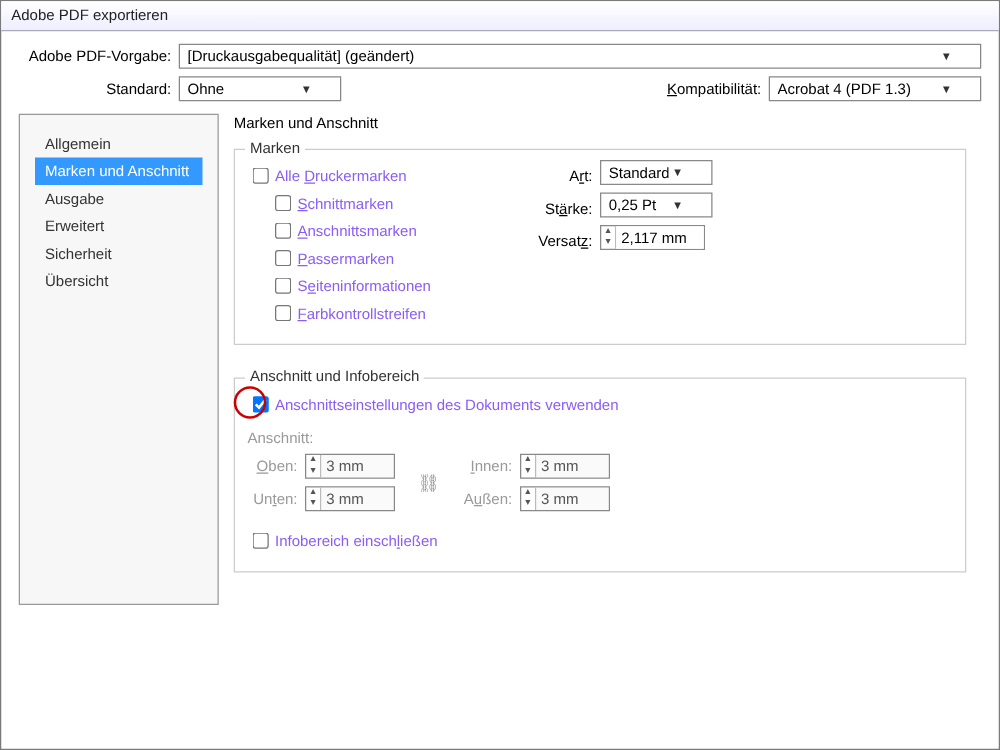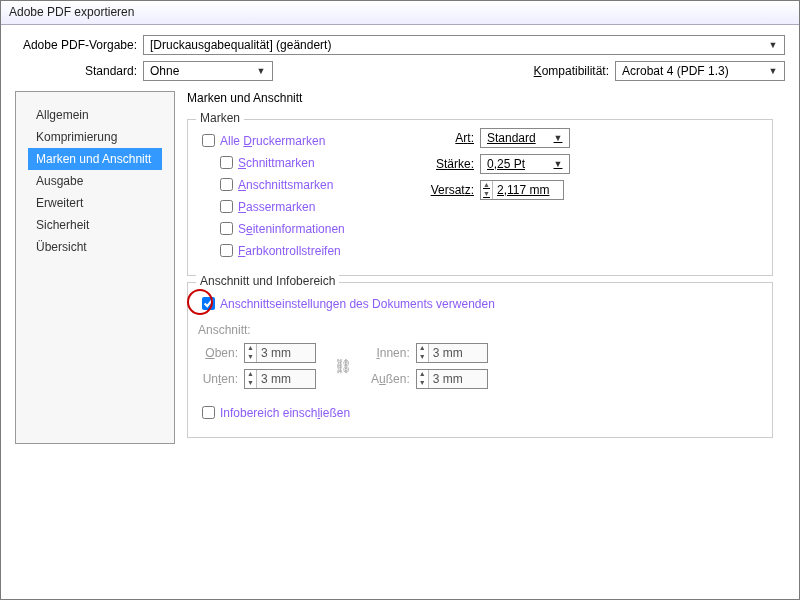--- a/index.html
+++ b/index.html
@@ -2,39 +2,39 @@
 <html><head>
 <meta charset="utf-8">
 <style>
   * { box-sizing: border-box; font-family: "Segoe UI", Tahoma, sans-serif; font-size: 12px; }
   body { margin: 0; padding: 0; background: #fff; }
   .window { width: 800px; height: 600px; border: 1px solid #7a7a7a; background: #fff; position: relative; }
   .titlebar { height: 24px; background: linear-gradient(#fff,#eef); border-bottom: 1px solid #aab; padding: 4px 8px; color: #222; }
   .content { padding: 10px 14px; }
   .row { display: flex; align-items: center; margin-bottom: 6px; }
   .lbl { text-align: right; padding-right: 6px; }
-  .combo { display: inline-flex; align-items: center; border: 1px solid #888; background: #fff; height: 20px; padding: 0 4px 0 6px; position: relative; }
+  .combo { display: inline-flex; align-items: center; border: 1px solid #888; background: #fff; height: 20px; padding: 0 20px 0 6px; position: relative; }
   .combo .txt { flex: 1; white-space: nowrap; overflow: hidden; }
   .combo .arrow { width: 14px; text-align: center; font-size: 9px; color: #333; }
   .body { display: flex; margin-top: 10px; }
   .sidebar { width: 160px; border: 1px solid #999; background: #f7f7f7; padding: 12px; }
   .sidebar-item { padding: 4px 8px; color: #333; cursor: default; }
   .sidebar-item.selected { background: #3399ff; color: #fff; }
   .main { flex: 1; padding: 0 12px; }
   .section-title { margin: 0 0 14px 0; }
-  .group { border: 1px solid #ccc; padding: 8px 10px 12px 10px; margin-bottom: 6px; position: relative; }
+  .group { border: 1px solid #ccc; padding: 8px 10px 12px 10px; margin-bottom: 26px; position: relative; }
   .group-title { position: absolute; top: -9px; left: 8px; background: #fff; padding: 0 4px; color: #333; }
   .chk { display: flex; align-items: center; margin: 3px 0; }
   .chk input { margin-right: 5px; }
   .chk-label { color: #8b5cf6; }
   .indent { margin-left: 18px; }
   .marks-row { display: flex; }
   .marks-left { width: 230px; }
   .marks-right { flex: 1; }
-  .field-row { display: flex; align-items: center; margin-bottom: 6px; text-decoration: underline; }
+  .field-row { display: flex; align-items: flex-end; margin-bottom: 6px; }
   .field-row .flab { width: 52px; text-align: right; padding-right: 6px; }
   .spin { display: inline-flex; align-items: stretch; border: 1px solid #888; height: 20px; background: #fff; }
   .spin .btns { width: 12px; display: flex; flex-direction: column; border-right: 1px solid #bbb; }
   .spin .btns span { flex: 1; font-size: 7px; text-align: center; line-height: 8px; color: #555; }
   .spin input { border: none; width: 58px; padding: 0 4px; height: 100%; font-size: 12px; }
   .bleed-grid { display: flex; align-items: center; margin-top: 6px; color: #888; }
   .bleed-col { display: flex; flex-direction: column; gap: 6px; }
   .bleed-row { display: flex; align-items: center; }
   .bleed-row .blab { width: 46px; text-align: right; padding-right: 6px; }
   .link-icon { margin: 0 18px; color: #888; font-size: 14px; }
@@ -67,21 +67,20 @@
       <div class="lbl"><span class="underline">K</span><span>ompatibilität:</span></div>
       <div class="combo" style="width:170px">
         <span class="txt">Acrobat 4 (PDF 1.3)</span>
         <span class="arrow">▼</span>
       </div>
     </div>
 
     <div class="body">
       <div class="sidebar">
         <div class="sidebar-item">Allgemein</div>
-        <div class="sidebar-item">Komprimierung</div>
         <div class="sidebar-item selected">Marken und Anschnitt</div>
         <div class="sidebar-item">Ausgabe</div>
         <div class="sidebar-item">Erweitert</div>
         <div class="sidebar-item">Sicherheit</div>
         <div class="sidebar-item">Übersicht</div>
       </div>
 
       <div class="main">
         <div class="section-title">Marken und Anschnitt</div>
 

